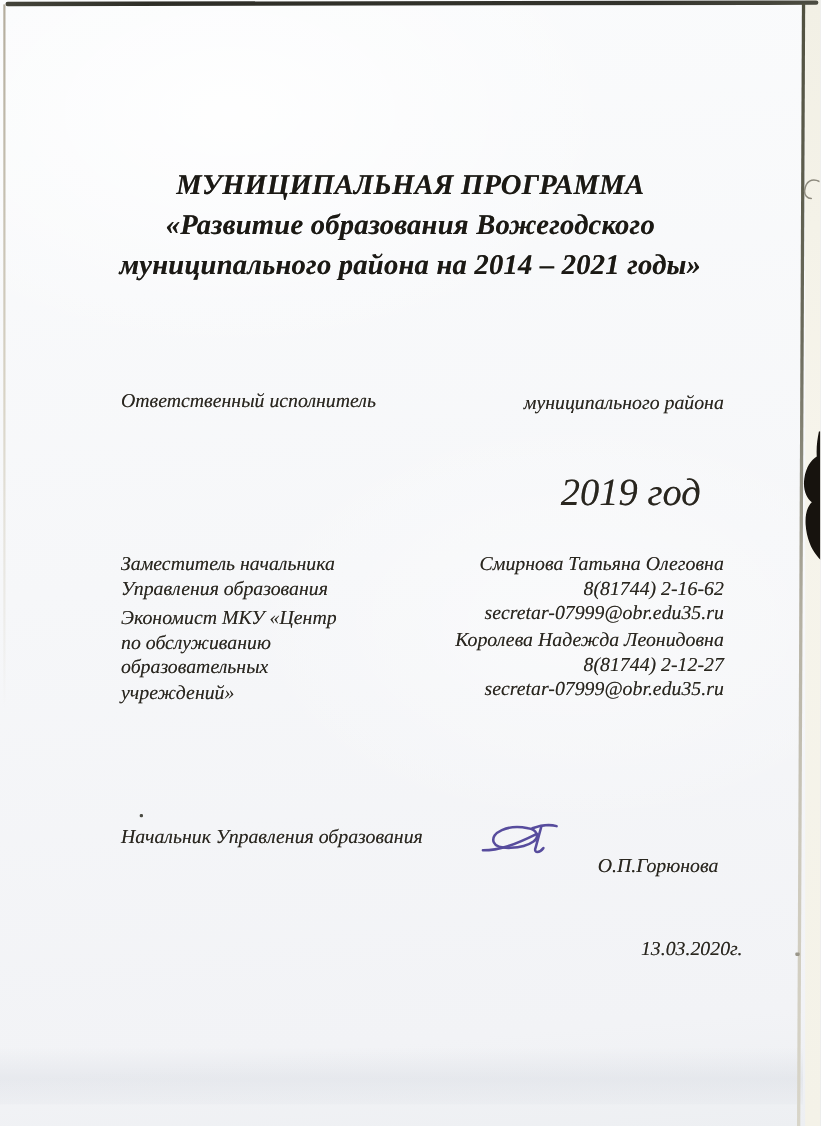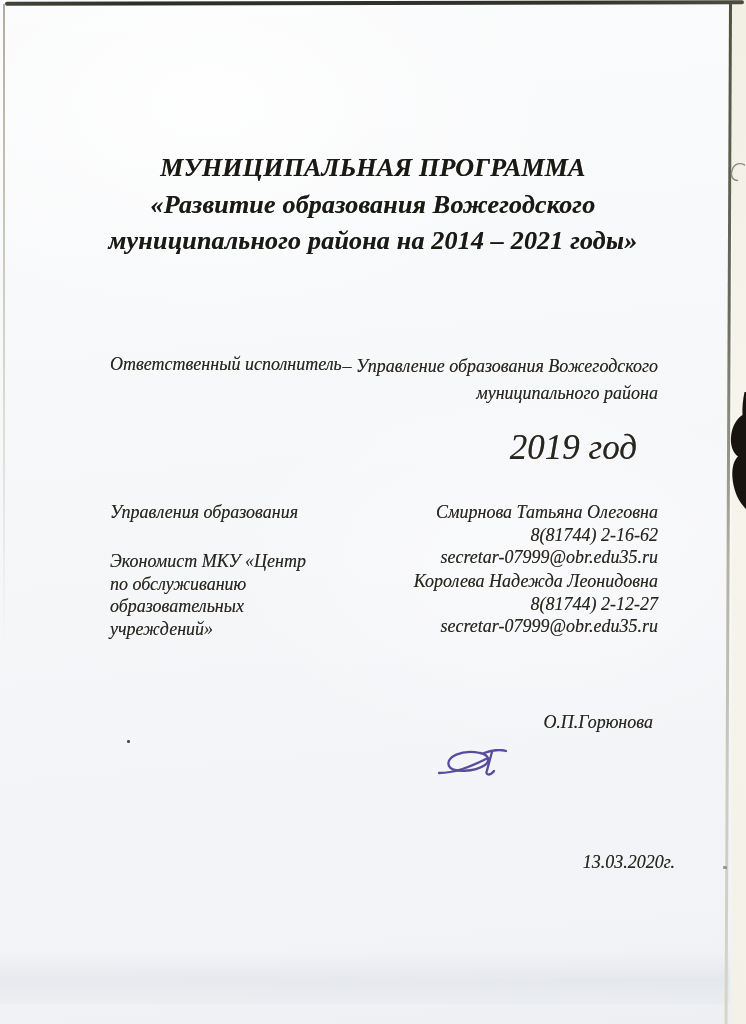--- a/index.html
+++ b/index.html
@@ -26,21 +26,21 @@
     text-shadow:0 0 .6px rgba(25,23,18,.6);
   }
   .resp-label{left:110px;top:353px;}
   .resp-value{right:88px;top:353px;line-height:27px;}
   .year{right:109px;top:431px;font-size:35px;line-height:34px;}
   .pos1{left:110px;top:501px;}
   .pos2{left:110px;top:550px;}
   .contact1{right:88px;top:501px;}
   .contact2{right:88px;top:570px;}
   .approver-label{left:110px;top:749px;}
-  .approver-name{right:93px;top:711px;}
+  .approver-name{right:93px;top:776px;}
   .date{right:71px;top:851px;text-align:center;}
   .sig{position:absolute;left:428px;top:740px;width:92px;height:54px;}
   
   .edge-top{
     position:absolute;left:5px;right:2px;top:1px;height:4px;z-index:1;
     background:linear-gradient(90deg,#44443a,#2e2e27 18%,#33332c 78%,#4c4c41);
     transform:rotate(-0.1deg);border-radius:2px;
   }
   .edge-left{
     position:absolute;left:3px;top:4px;width:2px;height:640px;z-index:1;
@@ -92,47 +92,48 @@
   <div class="ink-dot"></div>
 
   <div class="title">
     <div class="nw">МУНИЦИПАЛЬНАЯ ПРОГРАММА</div>
     <div class="nw">«Развитие образования Вожегодского</div>
     <div class="nw">муниципального района на 2014 – 2021 годы»</div>
   </div>
 
   <div class="txt nw resp-label">Ответственный исполнитель</div>
   <div class="txt r resp-value">
-    <div class="nw">– Управление образования Вожегодского</div>
     <div class="nw">муниципального района</div>
   </div>
 
   <div class="txt nw year">2019 год</div>
 
   <div class="txt pos1">
+    <div class="nw">Заместитель начальника</div>
     <div class="nw">Управления образования</div>
   </div>
   <div class="txt r contact1">
     <div class="nw">Смирнова Татьяна Олеговна</div>
     <div class="nw">8(81744) 2-16-62</div>
     <div class="nw">secretar-07999@obr.edu35.ru</div>
   </div>
 
   <div class="txt pos2">
     <div class="nw">Экономист МКУ «Центр</div>
     <div class="nw">по обслуживанию</div>
     <div class="nw">образовательных</div>
     <div class="nw">учреждений»</div>
   </div>
   <div class="txt r contact2">
     <div class="nw">Королева Надежда Леонидовна</div>
     <div class="nw">8(81744) 2-12-27</div>
     <div class="nw">secretar-07999@obr.edu35.ru</div>
   </div>
 
+  <div class="txt nw approver-label">Начальник Управления образования</div>
 
   <svg class="sig" viewBox="0 0 92 54" aria-hidden="true">
     <g fill="none" stroke-width="2.3" stroke-linecap="round" stroke-linejoin="round" opacity="0.92" stroke="#4a3e96">
       <path d="M 11,33 C 26,33 40,28 60,18"></path>
       <path d="M 52,13 C 34,9 17,17 21,26 C 24,33 47,32 57,25 C 63,21 60,14 52,13"></path>
       <path d="M 64,12 C 62,19 60,27 58.5,32 C 58,35 62,36 66,31"></path>
       <path d="M 56,13 C 64,10 73,9.5 78,11"></path>
     </g>
   </svg>
 

